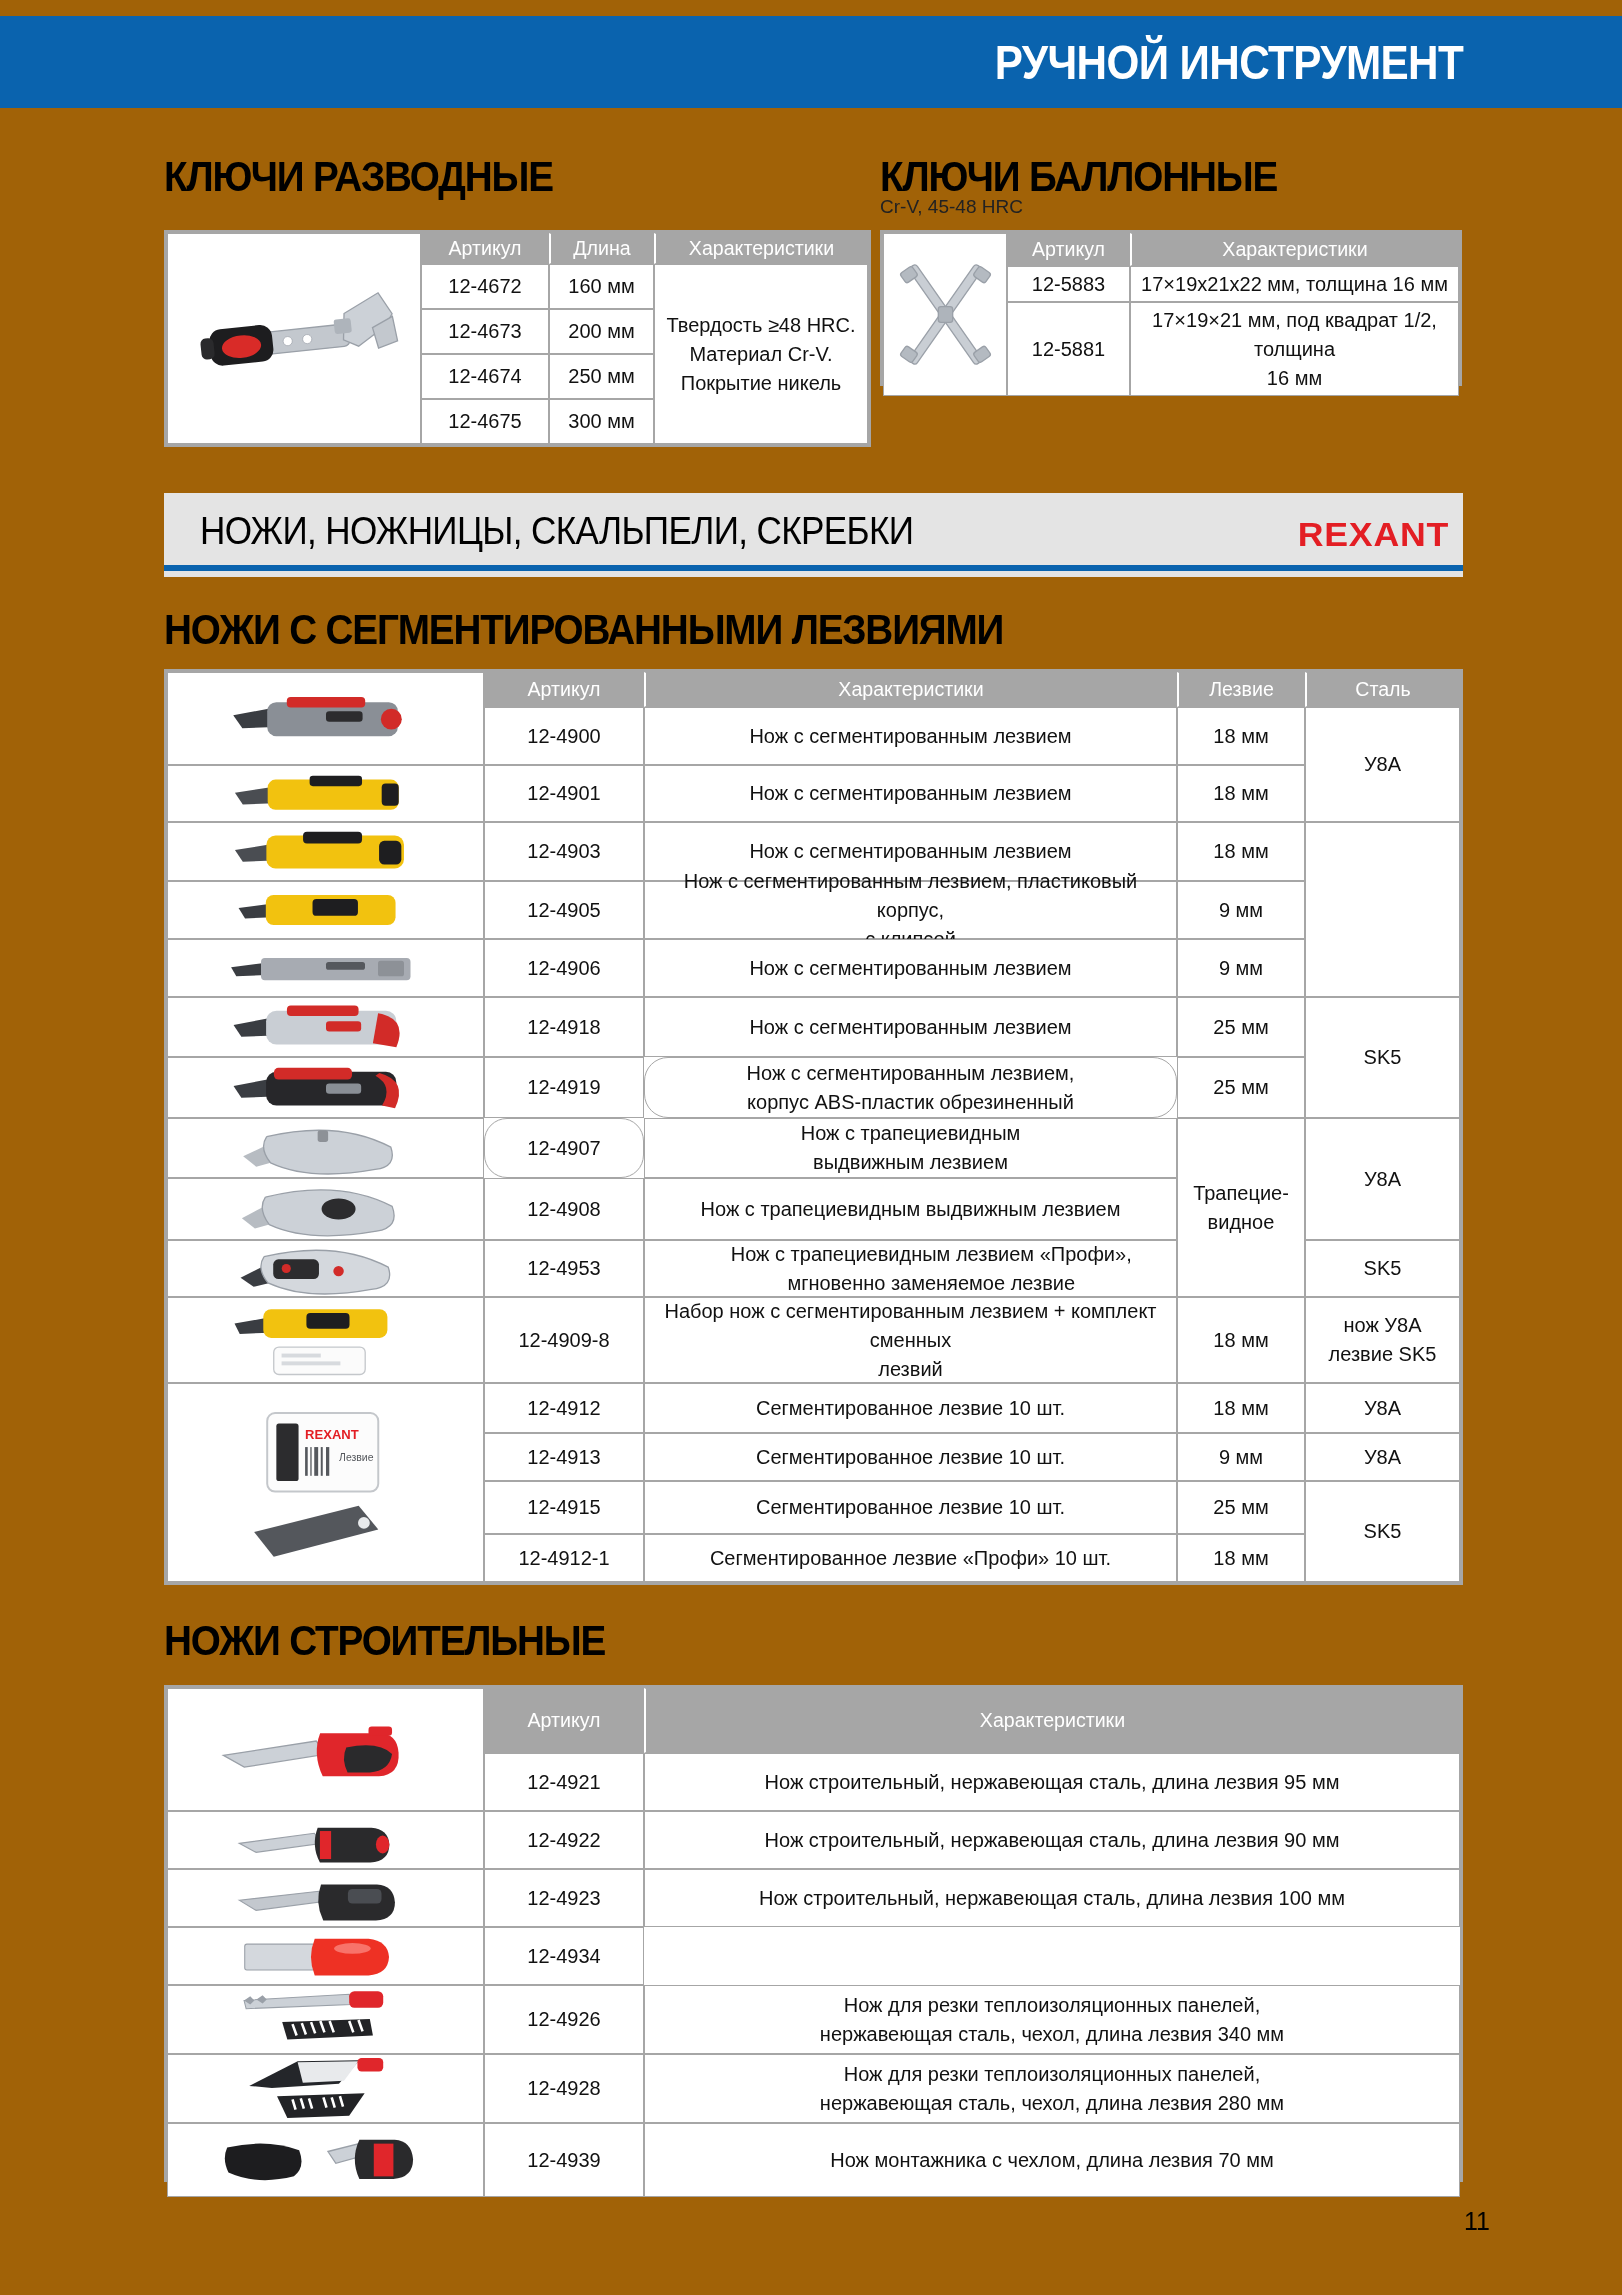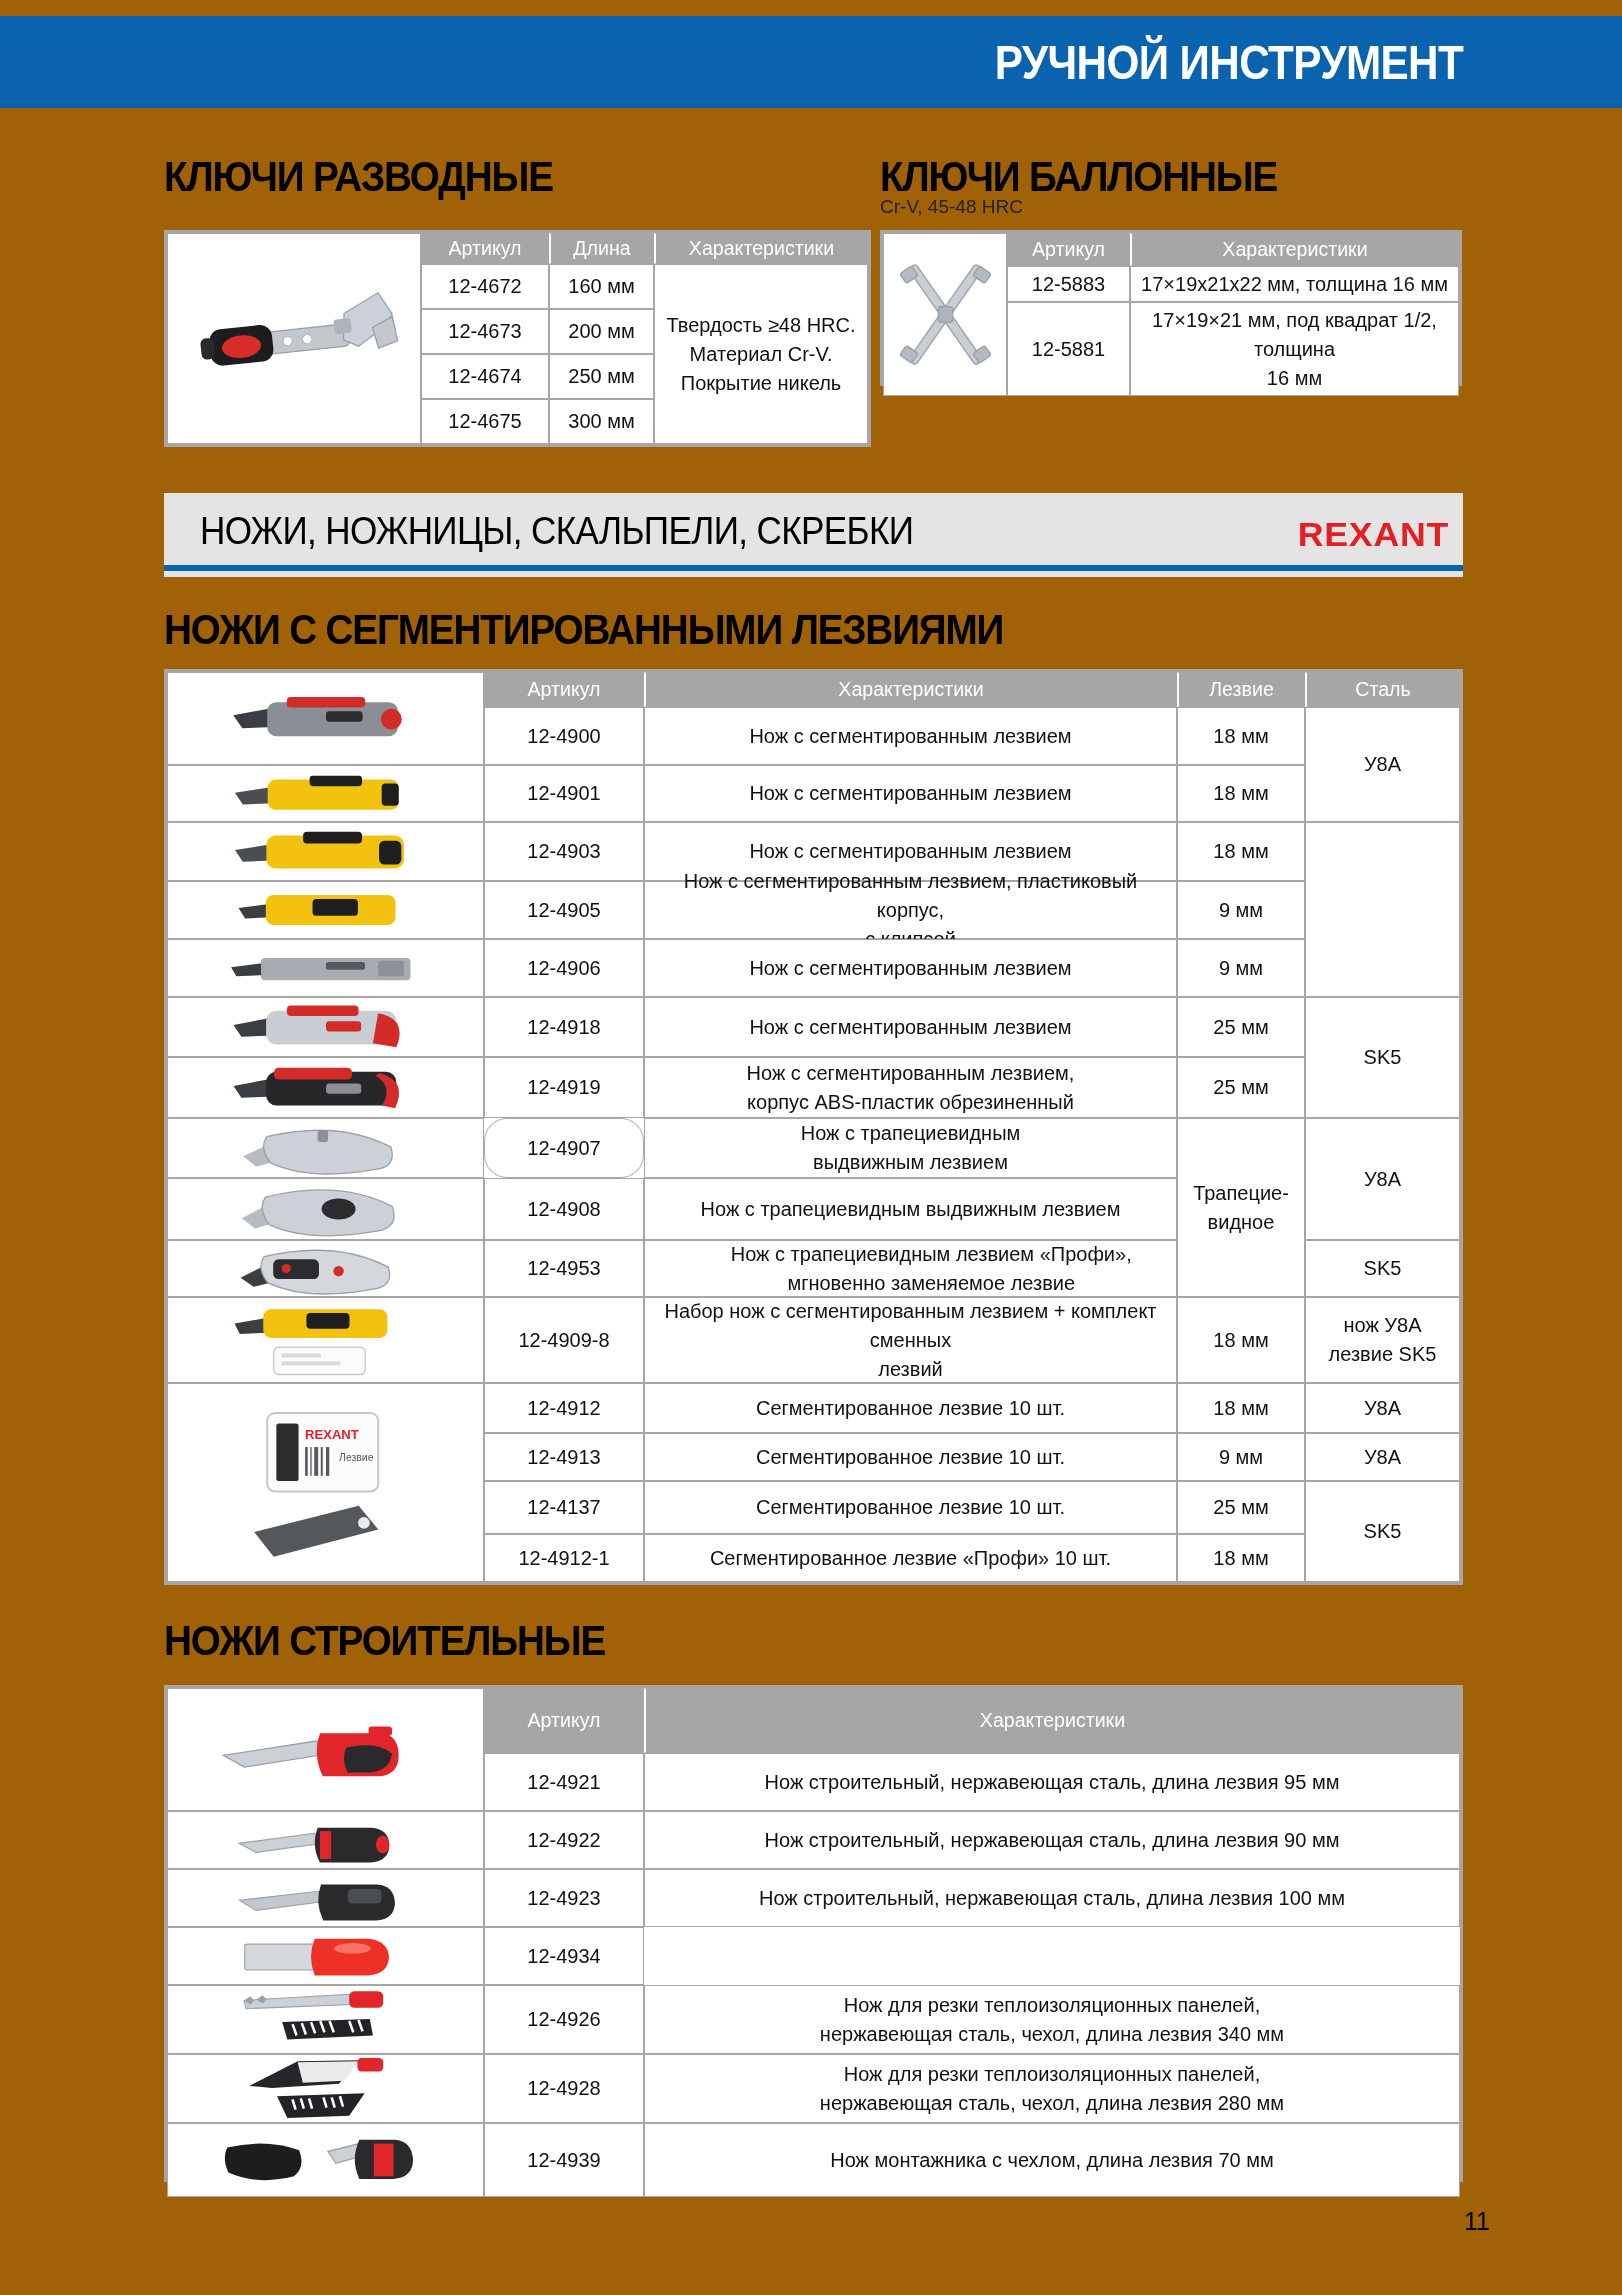--- a/index.html
+++ b/index.html
@@ -230,31 +230,31 @@
     <div class="cell" style="grid-column:2;grid-row:5;">12-4905</div>
     <div class="cell" style="grid-column:2;grid-row:6;">12-4906</div>
     <div class="cell" style="grid-column:2;grid-row:7;">12-4918</div>
     <div class="cell" style="grid-column:2;grid-row:8;">12-4919</div>
     <div class="cell" style="grid-column:2;grid-row:9;border-radius:23px;">12-4907</div>
     <div class="cell" style="grid-column:2;grid-row:10;">12-4908</div>
     <div class="cell" style="grid-column:2;grid-row:11;">12-4953</div>
     <div class="cell" style="grid-column:2;grid-row:12;">12-4909-8</div>
     <div class="cell" style="grid-column:2;grid-row:13;">12-4912</div>
     <div class="cell" style="grid-column:2;grid-row:14;">12-4913</div>
-    <div class="cell" style="grid-column:2;grid-row:15;">12-4137</div>
+    <div class="cell" style="grid-column:2;grid-row:15;">12-4915</div>
     <div class="cell" style="grid-column:2;grid-row:16;">12-4912-1</div>
 
     <div class="cell" style="grid-column:3;grid-row:2;">Нож с сегментированным лезвием</div>
     <div class="cell" style="grid-column:3;grid-row:3;">Нож с сегментированным лезвием</div>
     <div class="cell" style="grid-column:3;grid-row:4;">Нож с сегментированным лезвием</div>
     <div class="cell" style="grid-column:3;grid-row:5;">Нож с сегментированным лезвием, пластиковый корпус,
 с клипсой</div>
     <div class="cell" style="grid-column:3;grid-row:6;">Нож с сегментированным лезвием</div>
     <div class="cell" style="grid-column:3;grid-row:7;">Нож с сегментированным лезвием</div>
-    <div class="cell" style="grid-column:3;grid-row:8;">Нож с сегментированным лезвием,
+    <div class="cell" style="grid-column:3;grid-row:8;border-radius:24px;">Нож с сегментированным лезвием,
 корпус ABS-пластик обрезиненный</div>
     <div class="cell" style="grid-column:3;grid-row:9;">Нож с трапециевидным
 выдвижным лезвием</div>
     <div class="cell" style="grid-column:3;grid-row:10;">Нож с трапециевидным  выдвижным лезвием</div>
     <div class="cell" style="grid-column:3;grid-row:11;padding-left:48px;">Нож с трапециевидным лезвием «Профи»,
 мгновенно заменяемое лезвие</div>
     <div class="cell" style="grid-column:3;grid-row:12;">Набор нож с сегментированным лезвием + комплект сменных
 лезвий</div>
     <div class="cell" style="grid-column:3;grid-row:13;">Сегментированное лезвие 10 шт.</div>
     <div class="cell" style="grid-column:3;grid-row:14;">Сегментированное лезвие 10 шт.</div>

